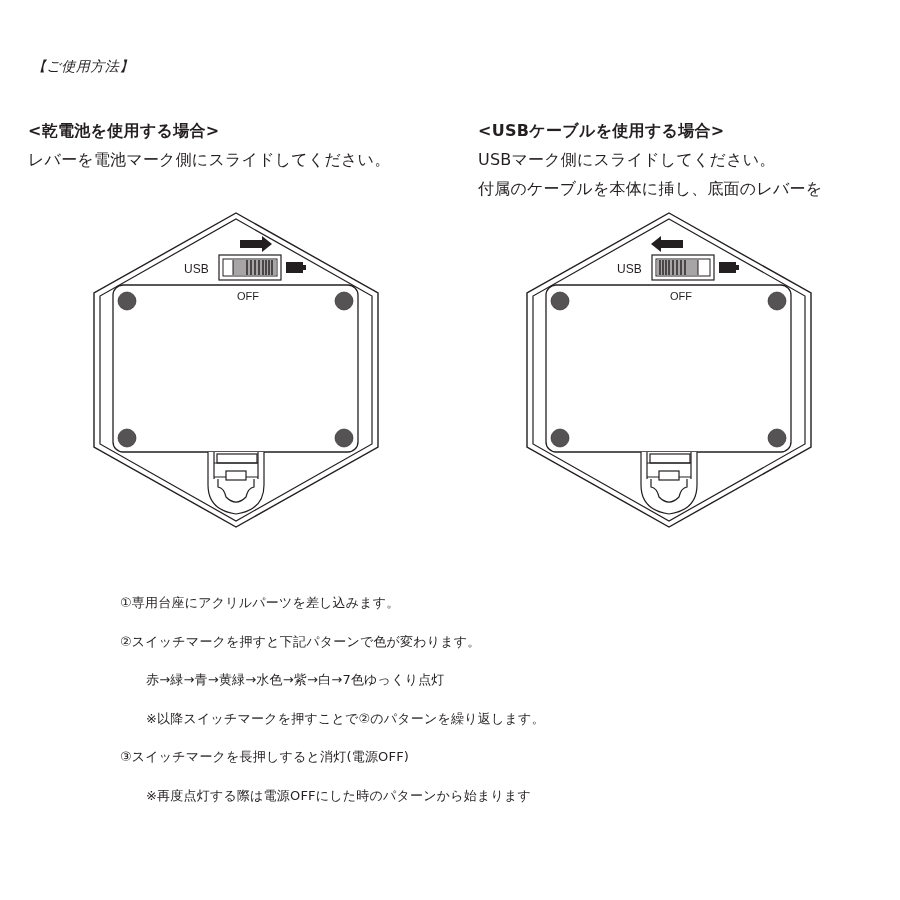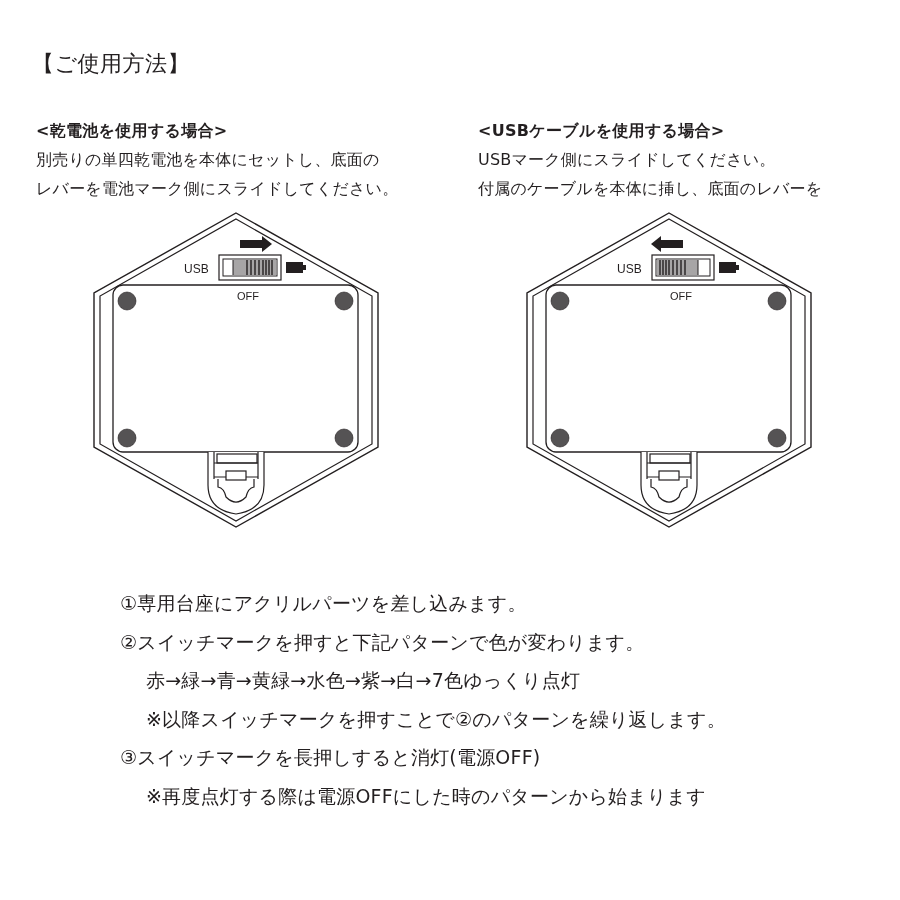--- a/index.html
+++ b/index.html
@@ -1,38 +1,37 @@
 <!DOCTYPE html>
 <html><head>
 <meta charset="utf-8">
 <style>
   html, body { margin: 0; padding: 0; background: #ffffff; }
   body { width: 900px; height: 900px; position: relative; overflow: hidden;
          font-family: "DejaVu Sans", "Liberation Sans", sans-serif; color: #231f20; }
   .abs { position: absolute; white-space: nowrap; }
-  .title { left: 32px; top: 49px; font-size: 22px; letter-spacing: 0.5px; }
+  .title { left: 32px; top: 58px; font-size: 14px; letter-spacing: 0.5px; font-style: italic; }
   .sub-h { font-size: 16px; font-weight: bold; letter-spacing: 0.3px; }
   .body-t { font-size: 16px; line-height: 29px; letter-spacing: 0.2px; }
-  .col-left { left: 36px; top: 120px; }
+  .col-left { left: 28px; top: 120px; }
   .col-right { left: 478px; top: 120px; }
   .col .sub-h { line-height: 22px; margin-bottom: 3px; }
   .diagram { position: absolute; top: 205px; width: 320px; height: 330px; }
   .diagram svg { width: 320px; height: 330px; display: block; }
   .svg-text { font-family: "Liberation Sans", "DejaVu Sans", sans-serif; fill: #231f20; }
-  .steps { left: 120px; top: 584px; font-size: 19px; line-height: 38.5px; letter-spacing: 0.2px; }
+  .steps { left: 120px; top: 584px; font-size: 13px; line-height: 38.5px; letter-spacing: 0.2px; }
   .steps .indent { padding-left: 26px; }
 </style>
 </head>
 <body>
 
 <div class="abs title">【ご使用方法】</div>
 
 <div class="abs col col-left">
   <div class="sub-h">&lt;乾電池を使用する場合&gt;</div>
-  <div class="body-t">別売りの単四乾電池を本体にセットし、底面の</div>
   <div class="body-t">レバーを電池マーク側にスライドしてください。</div>
 </div>
 
 <div class="abs col col-right">
   <div class="sub-h">&lt;USBケーブルを使用する場合&gt;</div>
   <div class="body-t">USBマーク側にスライドしてください。</div>
   <div class="body-t">付属のケーブルを本体に挿し、底面のレバーを</div>
 </div>
 
 <div class="diagram" style="left:76px;">

